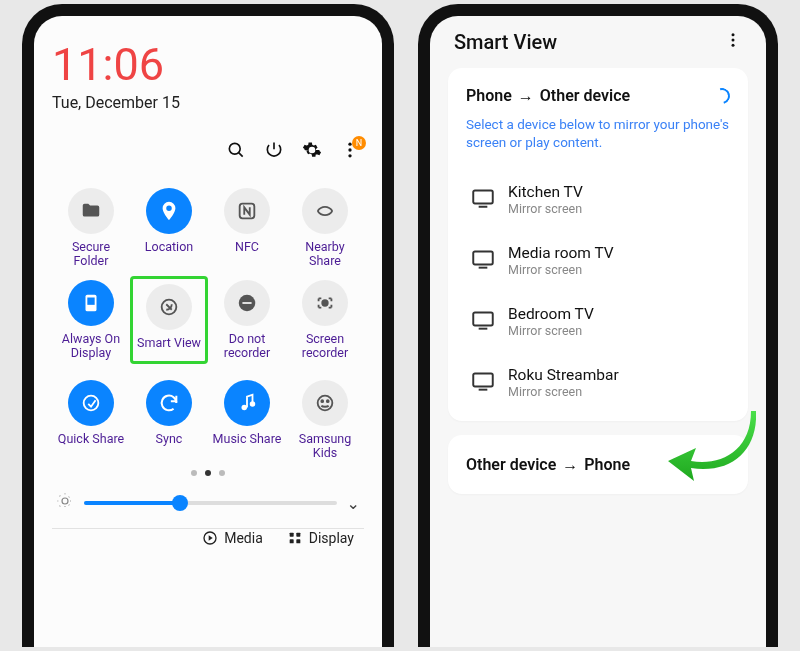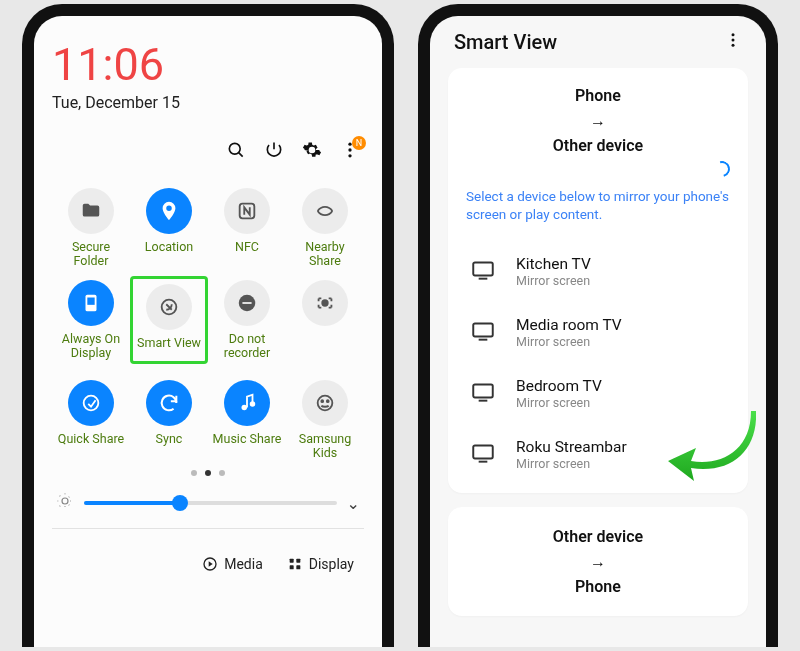--- a/index.html
+++ b/index.html
@@ -15,49 +15,49 @@
     overflow: hidden;
   }
   
   .clock { font-size: 45px; font-weight: 400; color: #ef4444; margin-top: 12px; }
   .date { font-size: 16px; color: #222; margin-top: 2px; }
   .toolbar-row { display: flex; justify-content: flex-end; align-items: center; gap: 18px; margin-top: 28px; padding-right: 4px; }
   .toolbar-row svg, .toolbar-row .glyph { width: 20px; height: 20px; color: #111; }
   .more-wrap { position: relative; }
   .orange-dot { position: absolute; top: -4px; right: -6px; width: 14px; height: 14px; border-radius: 50%; background: #ff8c00; color:#fff; font-size:9px; display:flex; align-items:center; justify-content:center; }
   .qs-grid { display: grid; grid-template-columns: repeat(4, 1fr); gap: 10px 0; margin-top: 24px; text-align: center; }
-  .qs-item { display: flex; flex-direction: column; align-items: center; font-size: 12.5px; color: #4d7c0f; line-height: 1.15; }
+  .qs-item { display: flex; flex-direction: column; align-items: center; font-size: 12.5px; color: #4c1d95; line-height: 1.15; }
   .qs-circle { width: 46px; height: 46px; border-radius: 50%; display: flex; align-items: center; justify-content: center; margin-bottom: 6px; }
   .qs-circle.off { background: #ececec; color: #555; }
   .qs-circle.on  { background: #0a84ff; color: #fff; }
   .qs-circle svg { width: 22px; height: 22px; }
   .qs-label { min-height: 30px; max-width: 70px; }
   .highlight-box { position: relative; padding: 4px 2px; }
   .highlight-box::before { content:""; position:absolute; top:-4px; left:0px; right:0px; bottom:6px; border:3px solid #33d433; border-radius:4px; pointer-events:none; }
   .dots { display:flex; justify-content:center; gap:8px; margin-top:8px; }
   .dots span { width:6px; height:6px; border-radius:50%; background:#bbb; }
   .dots span.active { background:#333; }
   .brightness-row { display:flex; align-items:center; gap:10px; margin-top:16px; padding: 0 4px; }
   .brightness-row .sun { font-size:16px; color:#888; }
   .slider { flex:1; height:4px; background:#ddd; border-radius:4px; position:relative; }
   .slider .fill { position:absolute; left:0; top:0; bottom:0; width:38%; background:#0a84ff; border-radius:4px; }
   .slider .thumb { position:absolute; left:38%; top:50%; transform:translate(-50%,-50%); width:16px; height:16px; border-radius:50%; background:#0a84ff; }
   .chev { font-size:16px; color:#444; }
-  .bottom-actions { display:flex; justify-content:flex-end; gap:24px; margin-top:27px; padding-right:10px; font-size:14px; color:#222; }
+  .bottom-actions { display:flex; justify-content:flex-end; gap:24px; margin-top:1px; padding-right:10px; font-size:14px; color:#222; }
   .bottom-actions .act { display:flex; align-items:center; gap:6px; }
   .bottom-actions svg { width:16px; height:16px; }
   hr.sep { border:none; border-top:1px solid #e2e2e2; margin-top:14px; }
 
   
   .sv-header { display:flex; justify-content:space-between; align-items:center; padding:4px 6px 14px 6px; font-size:20px; font-weight:500; color:#111; }
   .sv-card { background:#fff; border-radius:14px; padding:18px 18px 8px 18px; box-shadow: 0 1px 2px rgba(0,0,0,0.03); }
-  .sv-title { font-size:16px; font-weight:600; color:#111; display:flex; align-items:center; gap:6px;flex-direction:column; }
+  .sv-title { font-size:16px; font-weight:600; color:#111; display:flex; align-items:center; gap:6px; }
   .sv-sub { font-size:13.5px; color:#3b82f6; margin-top:10px; line-height:1.35; }
   .device-list { margin-top:18px; }
-  .device-item { display:flex; align-items:center; gap:20px; padding:14px 4px; }
+  .device-item { display:flex; align-items:center; gap:12px; padding:14px 4px; }
   .tv-icon { width:26px; }
   .device-text .name { font-size:15.5px; color:#111; }
   .device-text .mode { font-size:12.5px; color:#888; margin-top:0; }
   .spinner-corner { margin-left:auto; width:16px; height:16px; border:2px solid transparent; border-top-color:#0a84ff; border-right-color:#0a84ff; border-radius:50%; transform:rotate(30deg); }
   .sv-card.bottom { margin-top:14px; padding:20px 18px; }
   .green-arrow { position:absolute; right:10px; top:390px; pointer-events:none; }
   .phone.right { padding-left:12px; padding-right:12px; background:#f7f7f7; }
   .phone.right .inner { padding:0 6px; }
 </style>
 </head>
@@ -157,20 +157,21 @@
         </div>
         <div class="qs-label">Do not recorder</div>
       </div>
       <div class="qs-item">
         <div class="qs-circle off">
           <svg viewBox="0 0 24 24" fill="none" stroke="#555" stroke-width="2">
             <path d="M5 7h3M5 7v3M19 7h-3M19 7v3M5 17h3M5 17v-3M19 17h-3M19 17v-3"></path>
             <circle cx="12" cy="12" r="3" fill="#555"></circle>
           </svg>
         </div>
+        <div class="qs-label">Screen recorder</div>
       </div>
       <div class="qs-item">
         <div class="qs-circle on">
           <svg viewBox="0 0 24 24" fill="none" stroke="#fff" stroke-width="2">
             <circle cx="12" cy="12" r="8"></circle>
             <path d="M9 13l3 3 5-7"></path>
           </svg>
         </div>
         <div class="qs-label">Quick Share</div>
       </div>

